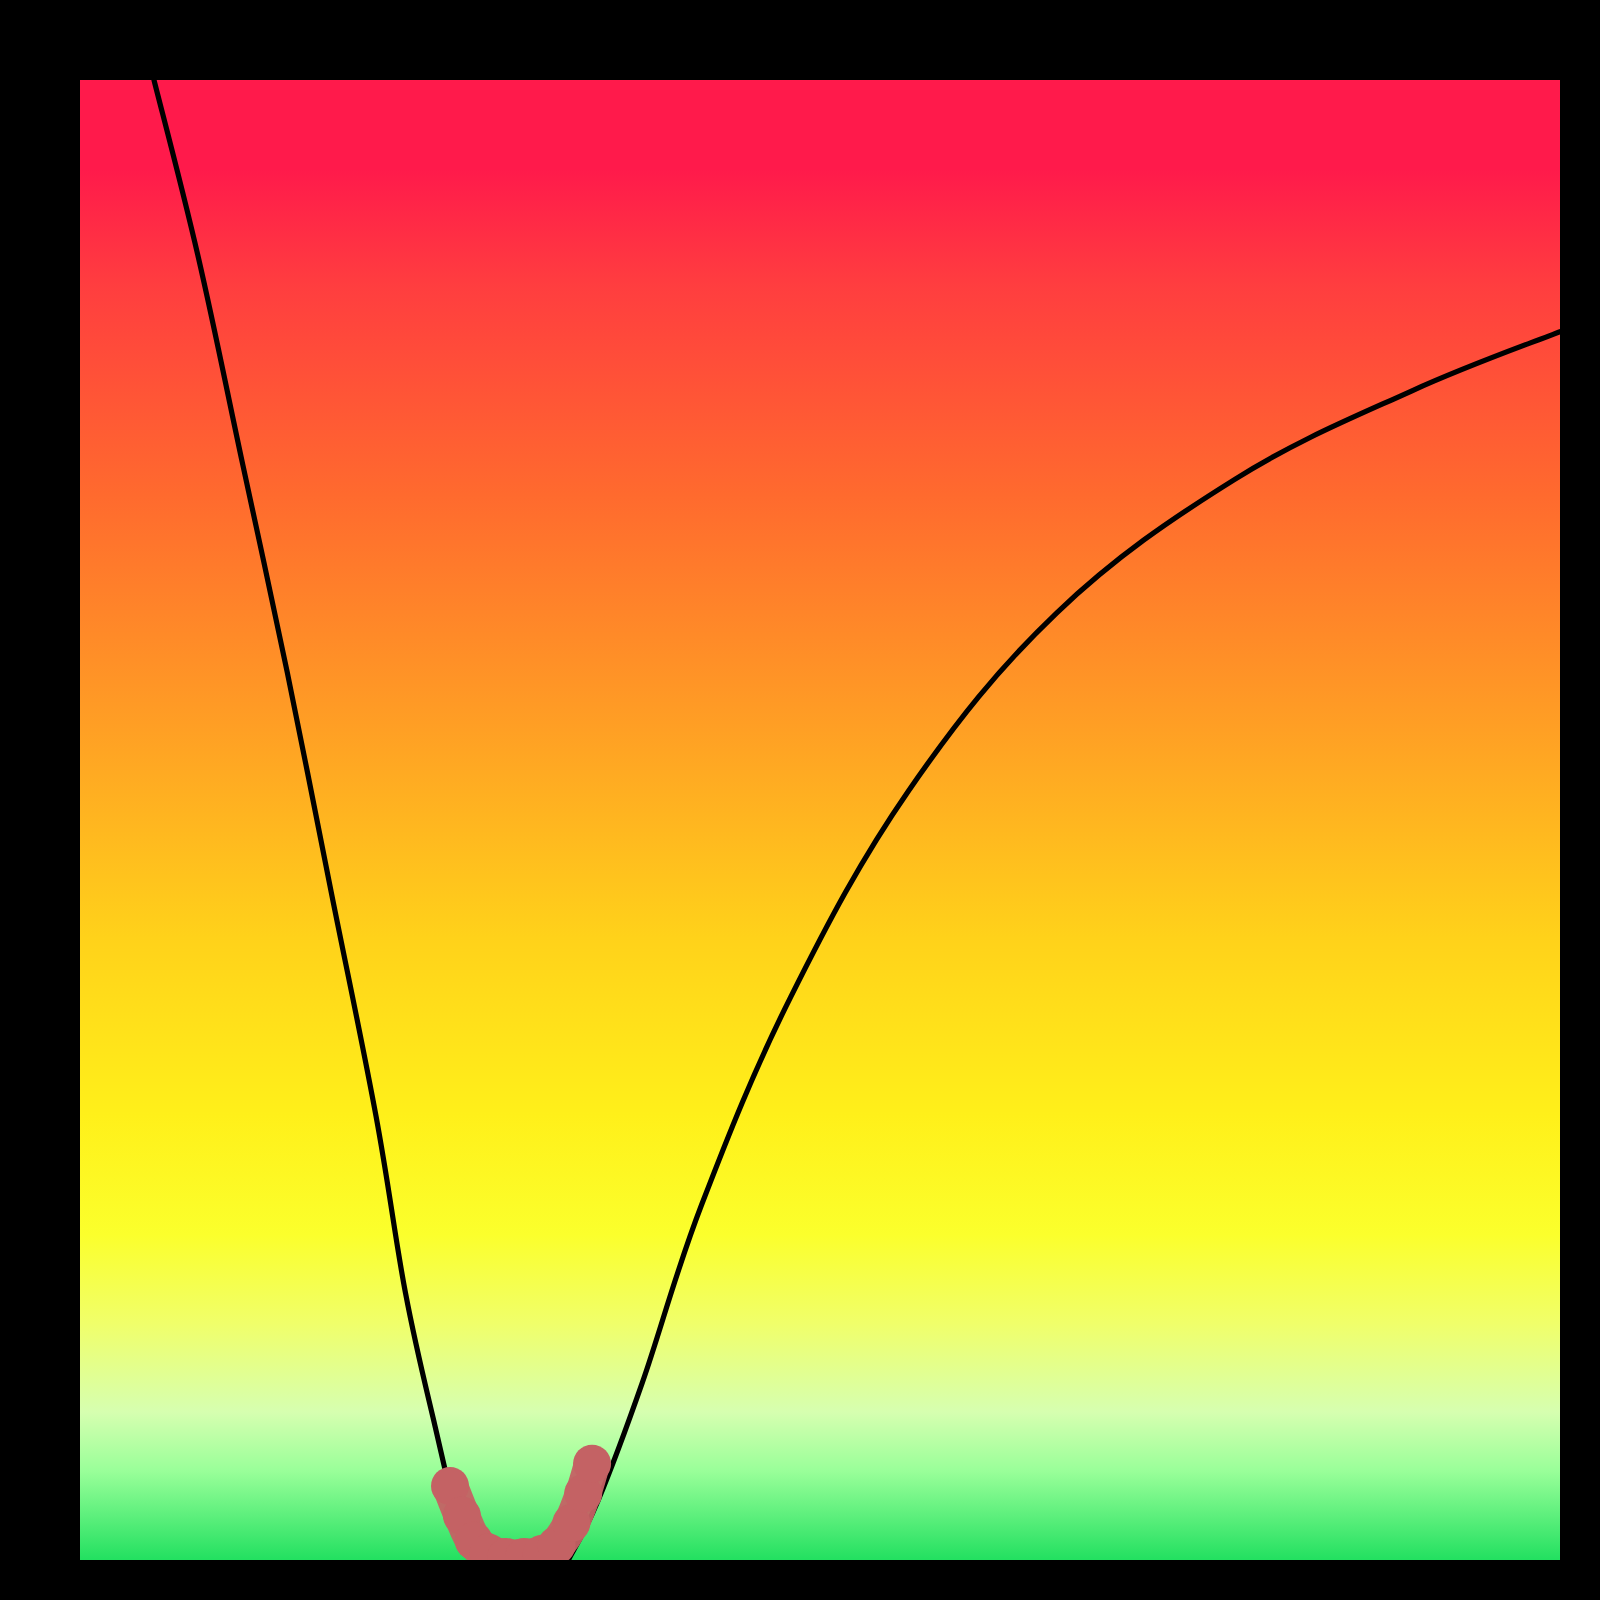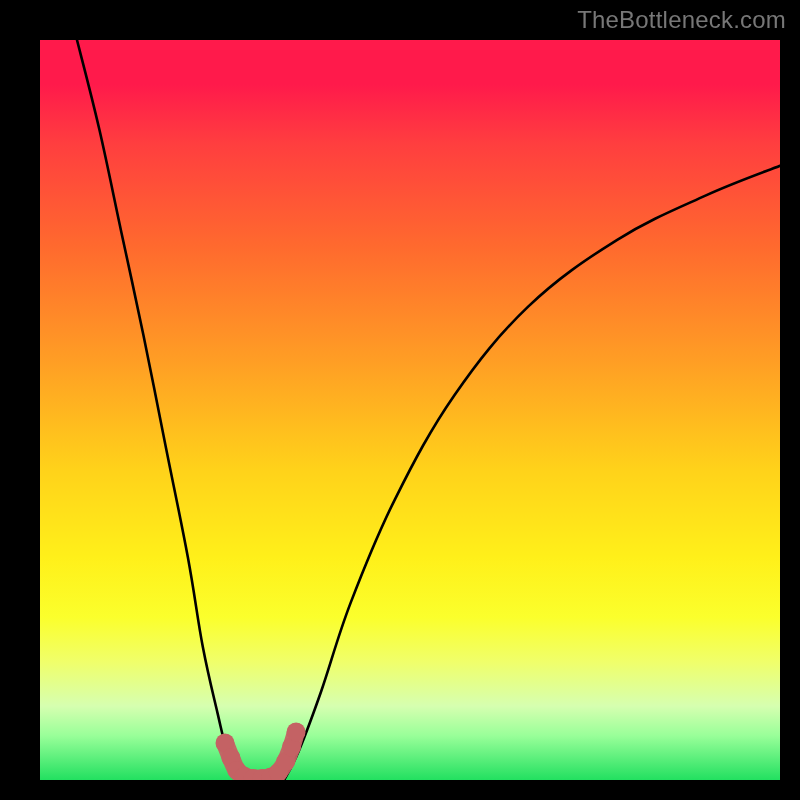--- a/index.html
+++ b/index.html
@@ -54,21 +54,20 @@
     left: 0;
     top: 0;
     width: 740px;
     height: 740px;
   }
 </style>
 </head>
 <body>
 
 <div class="frame">
-  <div class="watermark">TheBottleneck.com</div>
   <div class="plot">
     <svg class="curve" viewBox="0 0 740 740" preserveAspectRatio="none">
       <g id="curve-group">
           <path d="M 37.00 0.00 C 41.00 15.98, 51.21 54.17, 59.20 88.80 C 67.19 123.43, 73.41 155.10, 81.40 192.40 C 89.39 229.70, 95.61 257.37, 103.60 296.00 C 111.59 334.63, 117.81 367.04, 125.80 407.00 C 133.79 446.96, 141.34 482.04, 148.00 518.00 C 154.66 553.96, 157.47 578.83, 162.80 606.80 C 168.13 634.77, 172.94 653.42, 177.60 673.40 C 182.26 693.38, 184.70 705.81, 188.70 717.80 C 192.70 729.79, 197.80 736.00, 199.80 740.00" fill="none" stroke="#000000" stroke-width="2.6" stroke-linecap="round"></path>
           <path d="M 244.20 740.00 C 246.86 734.67, 252.34 726.38, 259.00 710.40 C 265.66 694.42, 271.88 677.84, 281.20 651.20 C 290.52 624.56, 297.48 597.03, 310.80 562.40 C 324.12 527.77, 336.55 496.10, 355.20 458.80 C 373.85 421.50, 390.42 389.83, 414.40 355.20 C 438.38 320.57, 459.10 294.37, 488.40 266.40 C 517.70 238.43, 545.23 219.78, 577.20 199.80 C 609.17 179.82, 636.70 168.72, 666.00 155.40 C 695.30 142.08, 726.68 131.13, 740.00 125.80" fill="none" stroke="#000000" stroke-width="2.6" stroke-linecap="round"></path>
           <path d="M 199.80 740.00 C 201.80 740.00, 206.90 740.00, 210.90 740.00 C 214.90 740.00, 218.00 740.00, 222.00 740.00 C 226.00 740.00, 229.10 740.00, 233.10 740.00 C 237.10 740.00, 242.20 740.00, 244.20 740.00" fill="none" stroke="#000000" stroke-width="2.2" stroke-linecap="round"></path>
         </g>
       <g id="marker-group">
           <path d="M 185.00 703.00 C 186.07 705.66, 188.79 712.87, 190.92 717.80 C 193.05 722.73, 194.44 727.05, 196.84 730.38 C 199.24 733.71, 201.31 734.83, 204.24 736.30 C 207.17 737.77, 209.92 738.12, 213.12 738.52 C 216.32 738.92, 218.80 738.79, 222.00 738.52 C 225.20 738.25, 227.95 738.11, 230.88 737.04 C 233.81 735.97, 235.62 735.40, 238.28 732.60 C 240.94 729.80, 243.28 726.16, 245.68 721.50 C 248.08 716.84, 249.74 712.03, 251.60 706.70 C 253.46 701.37, 255.24 694.56, 256.04 691.90" fill="none" stroke="#c46264" stroke-width="18" stroke-linecap="round" stroke-linejoin="round" opacity="0.95"></path>
           <circle cx="185.00" cy="703.00" r="9.5" fill="#c46264"></circle>

